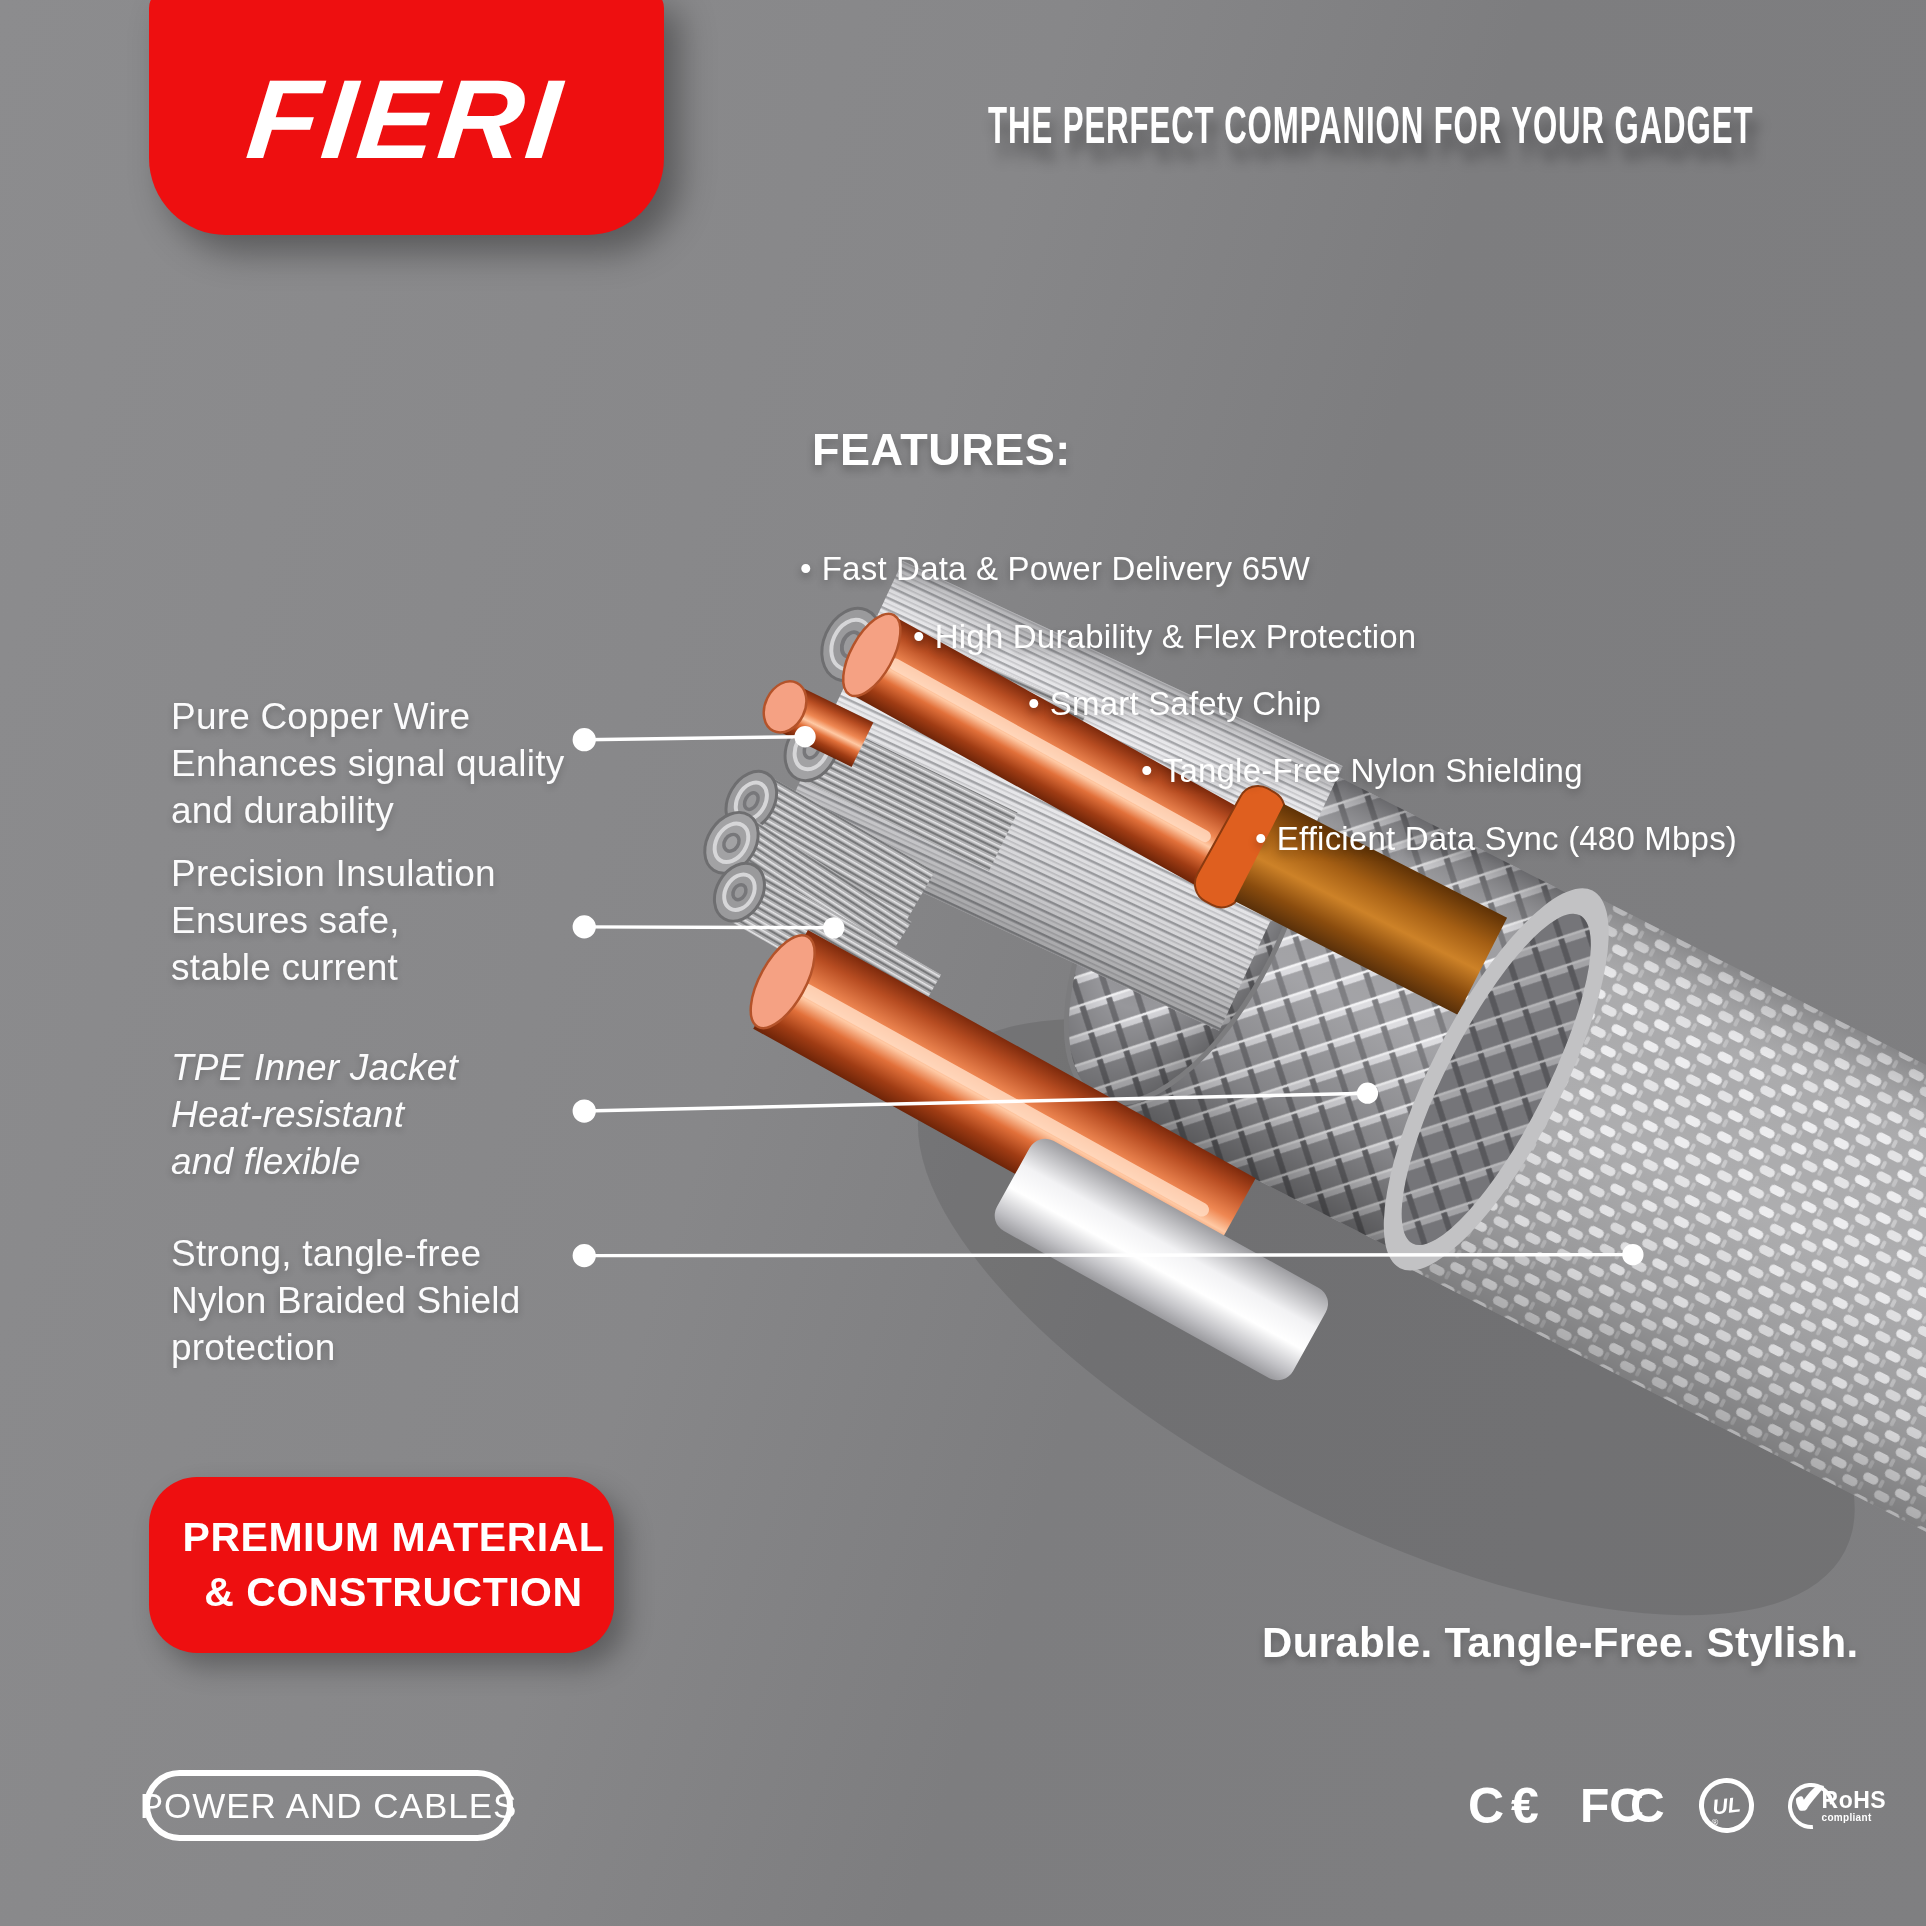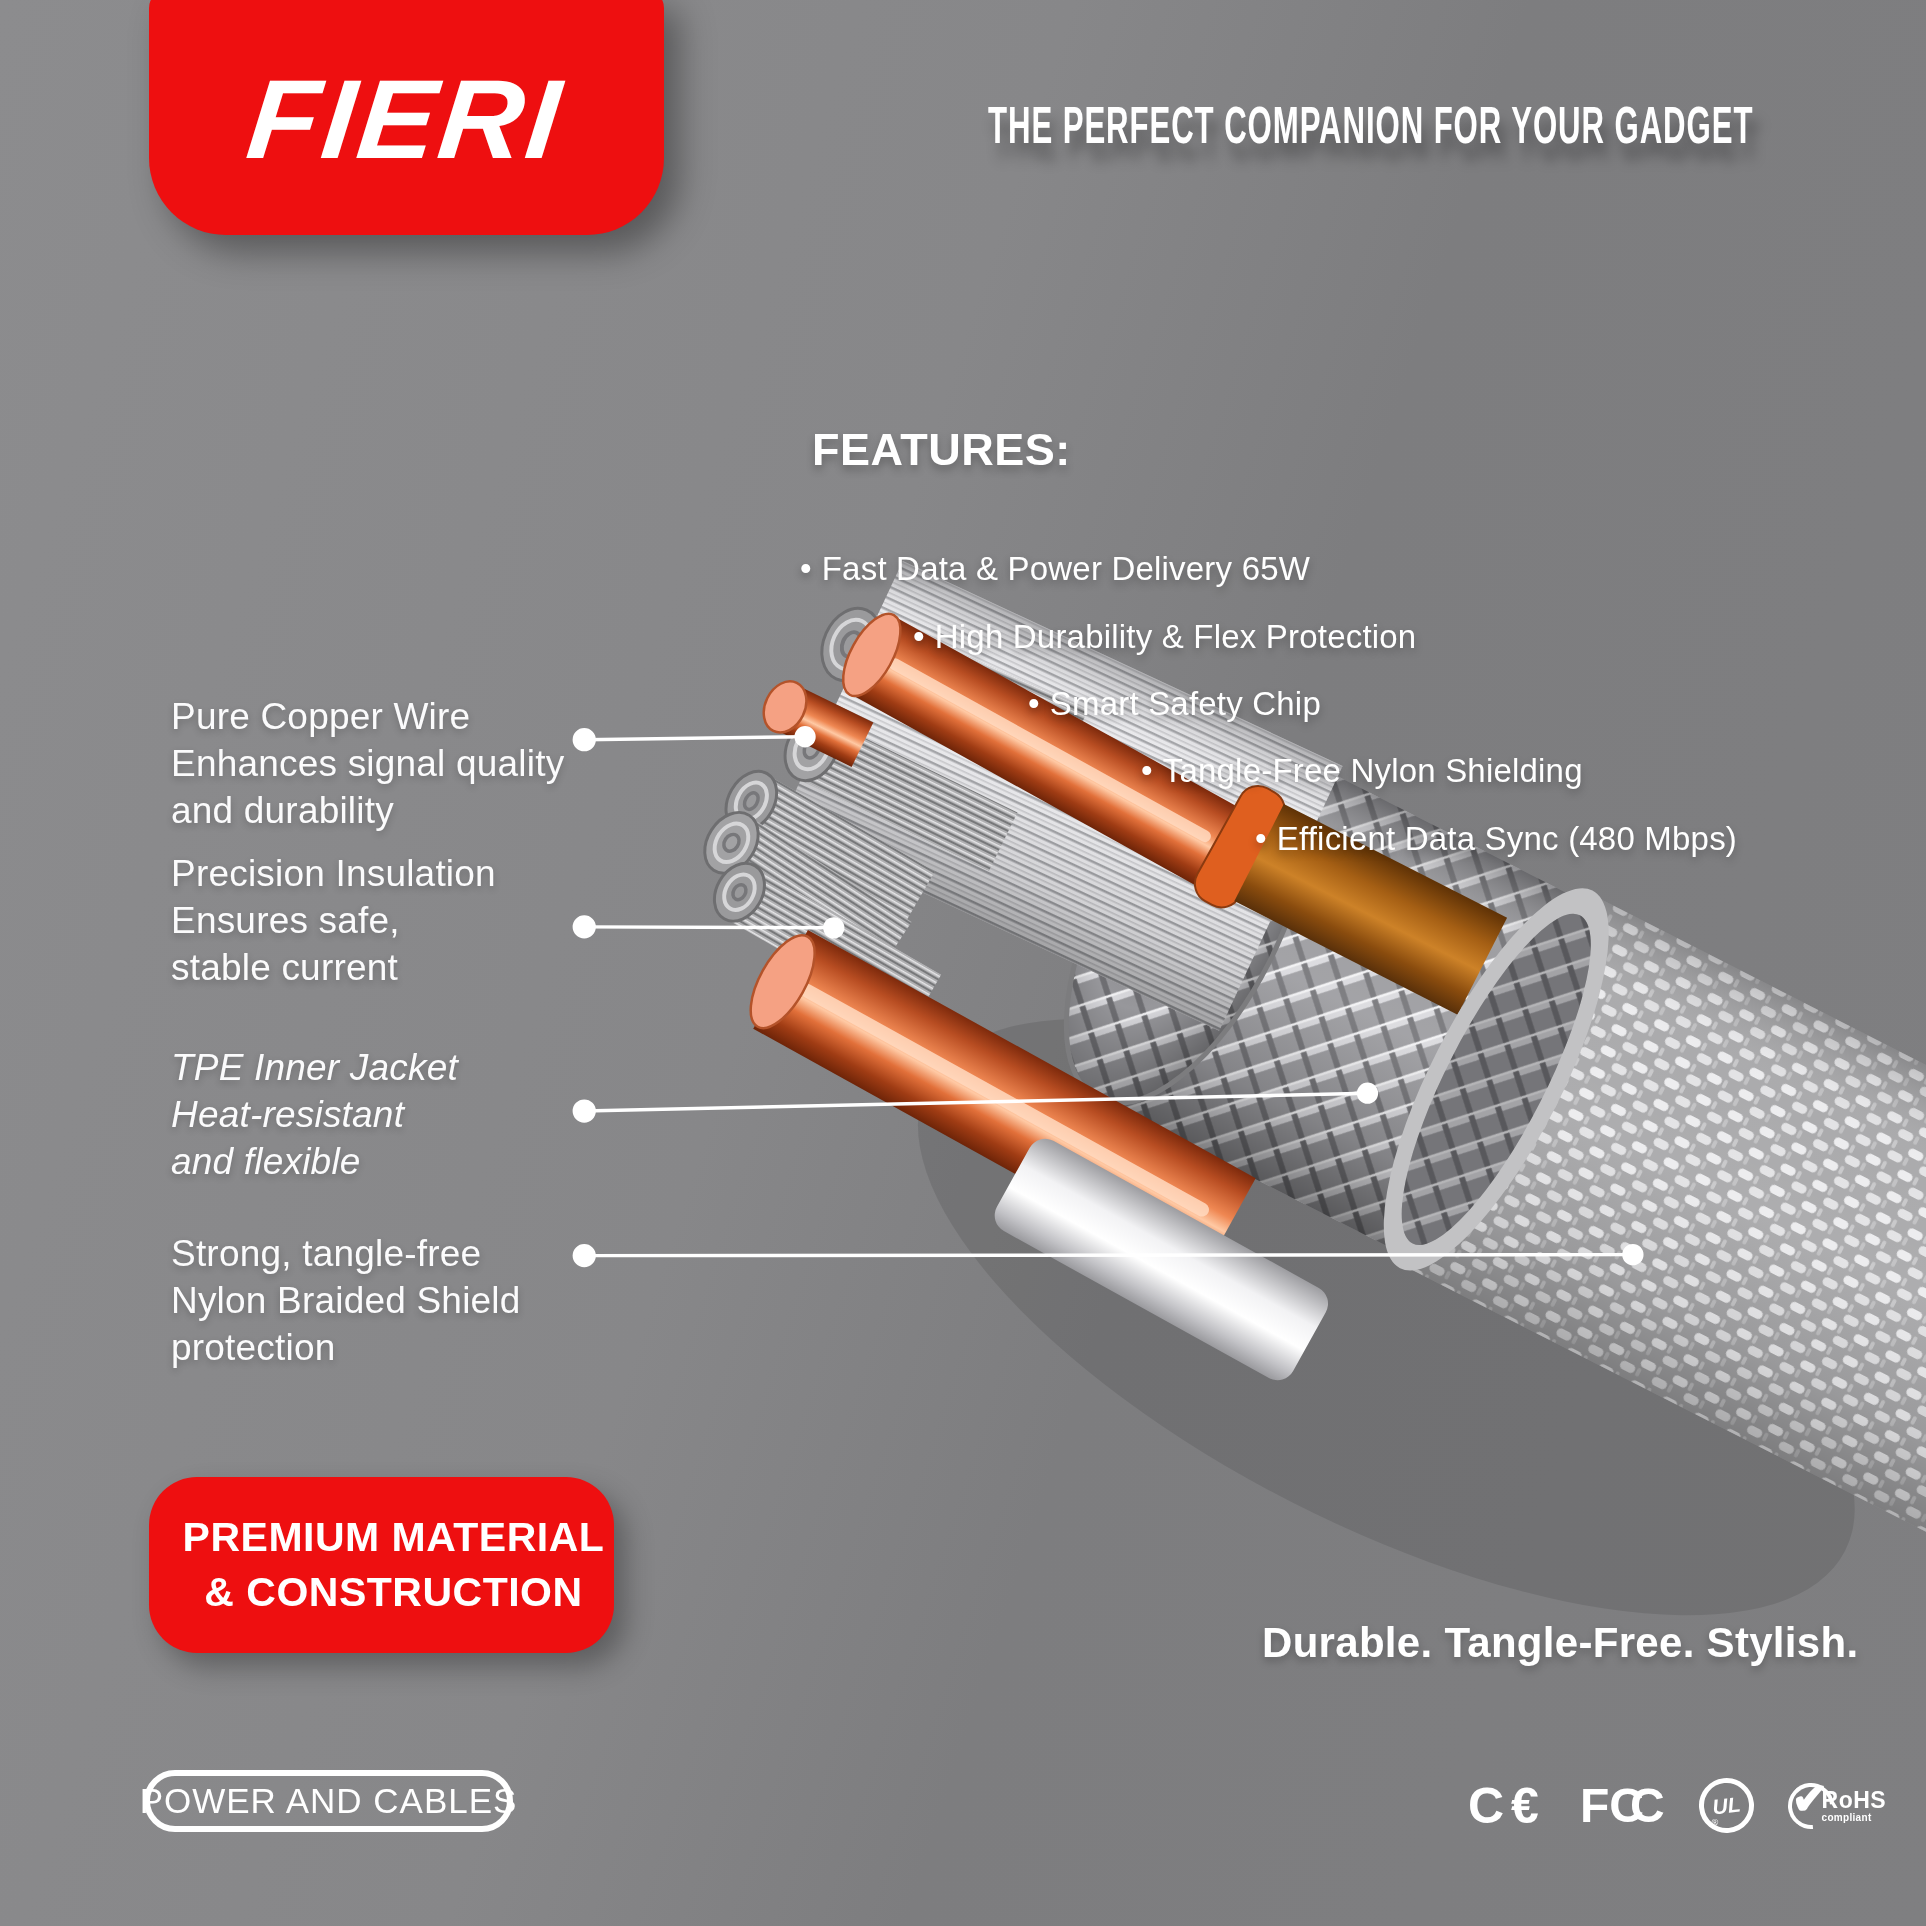--- a/index.html
+++ b/index.html
@@ -55,21 +55,21 @@
   .premium-badge div{
     color:#fff;font-size:41px;font-weight:700;line-height:55px;letter-spacing:0.5px;
   }
   
   .slogan{
     left:1262px;top:1619px;color:#fff;font-size:42px;font-weight:700;
     letter-spacing:0.3px;text-shadow:0 4px 8px rgba(0,0,0,.25);
   }
   
   .pill{
-    left:144px;top:1770px;width:369px;height:62px;border:6px solid #fff;
+    left:144px;top:1770px;width:369px;height:71px;border:6px solid #fff;
     border-radius:44px;box-sizing:border-box;display:flex;align-items:center;
     justify-content:center;
   }
   .pill span{color:#fff;font-size:35px;font-weight:500;letter-spacing:1px;white-space:nowrap;}
   
   .certs{
     left:1468px;top:1771px;height:69px;display:flex;align-items:center;gap:34px;color:#fff;
   }
   .ce{font-size:50px;font-weight:700;letter-spacing:7px;line-height:1;}
   .fcc{display:flex;align-items:center;font-size:48px;font-weight:700;line-height:1;}

